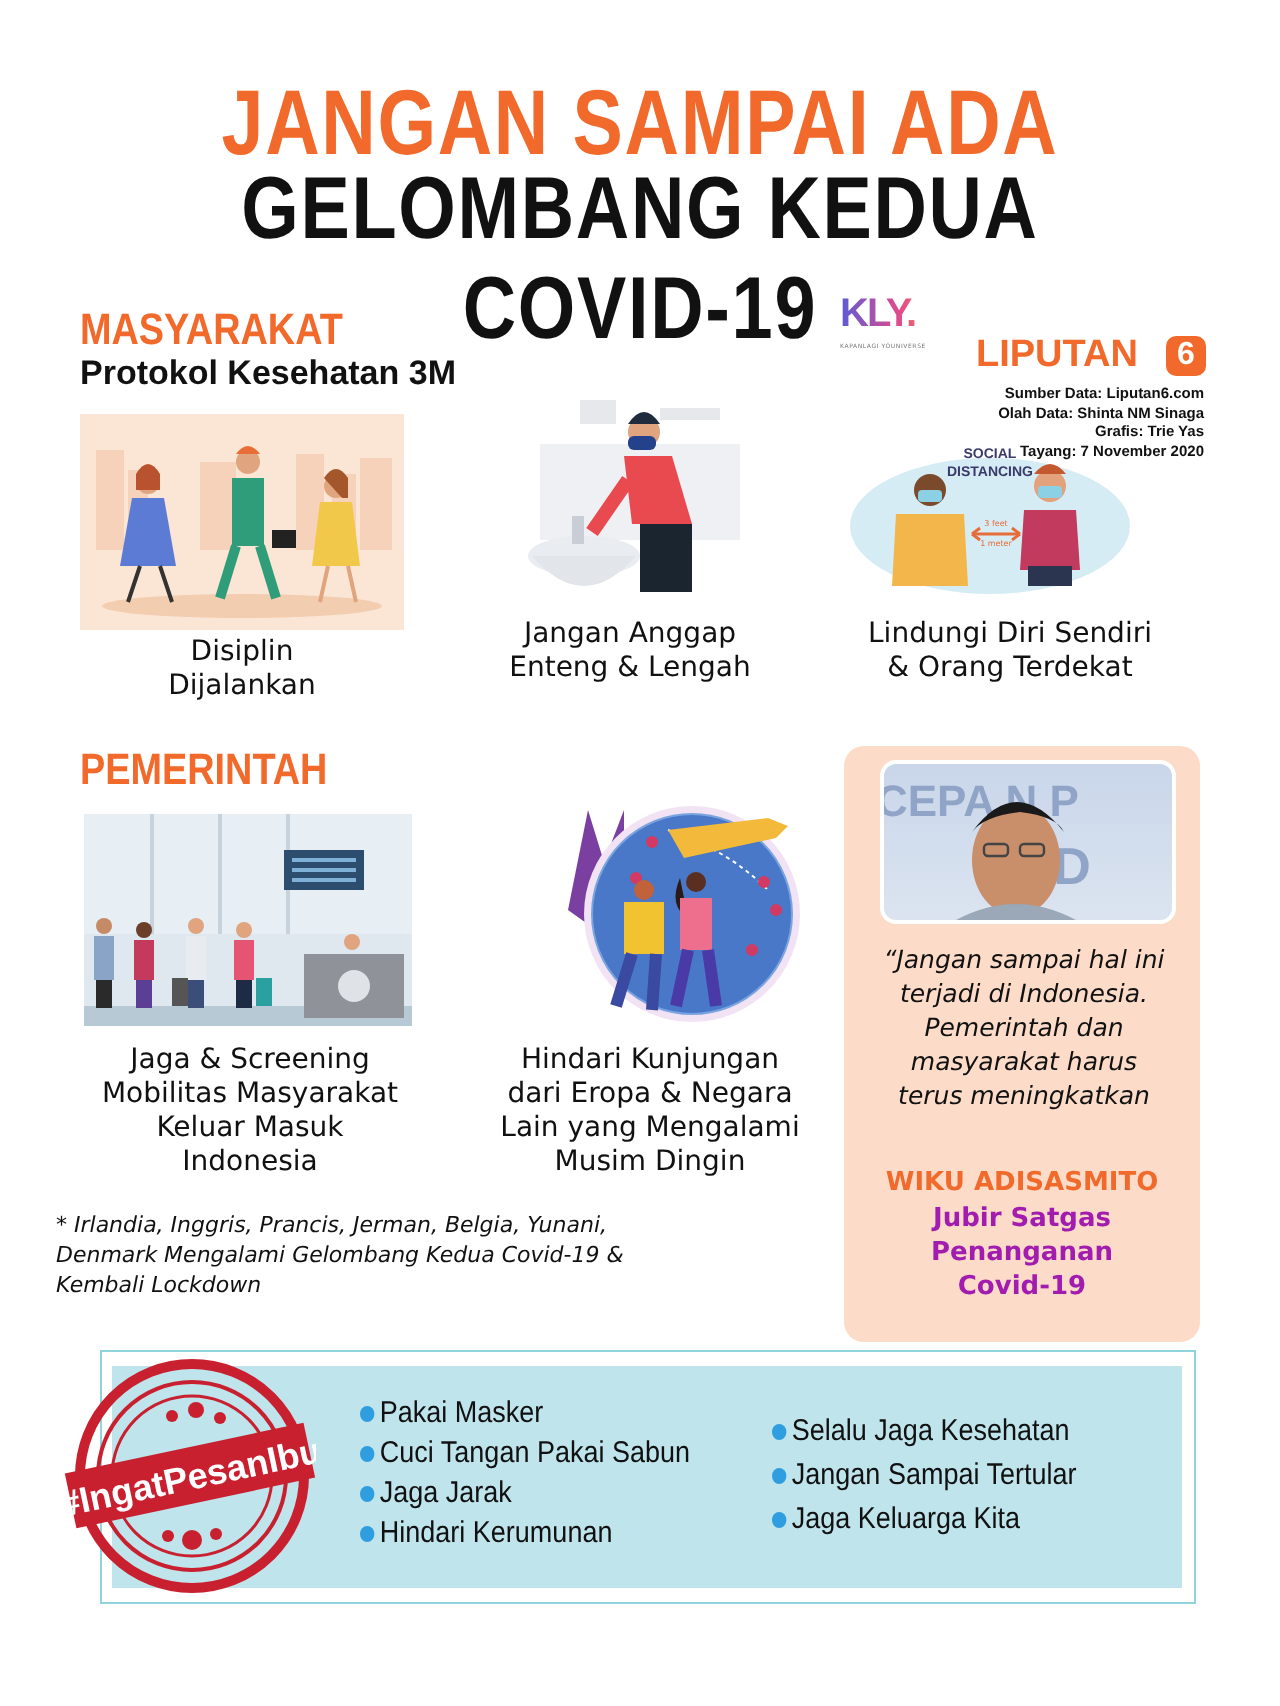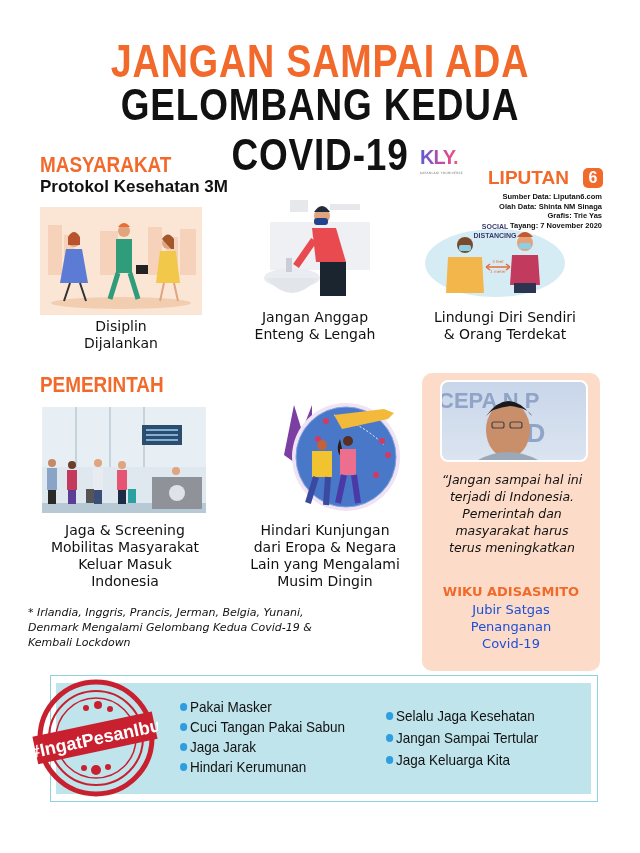--- a/index.html
+++ b/index.html
@@ -74,21 +74,21 @@
   .quote-text {
     position: absolute; left: 424px; top: 471px; width: 176px; text-align: center;
     font-family: "DejaVu Sans", sans-serif; font-style: italic; font-size: 12.5px; line-height: 17px; color: #111;
   }
   .quote-name {
     position: absolute; left: 422px; top: 584px; width: 178px; text-align: center;
     font-family: "DejaVu Sans", sans-serif; font-weight: bold; font-size: 13px; color: #f26a2b;
   }
   .quote-role {
     position: absolute; left: 422px; top: 601px; width: 178px; text-align: center;
-    font-family: "DejaVu Sans", sans-serif; font-weight: normal; font-size: 13px; line-height: 17px; color: #1d4ed8;
+    font-family: "DejaVu Sans", sans-serif; font-weight: bold; font-size: 13px; line-height: 17px; color: #a21caf;
   }
 
   .footnote {
     position: absolute; left: 28px; top: 605px; width: 370px;
     font-family: "DejaVu Sans", sans-serif; font-style: italic; font-size: 11px; line-height: 15px; color: #111;
   }
 
   
   .bottom-frame {
     position: absolute; left: 50px; top: 675px; width: 548px; height: 127px;

